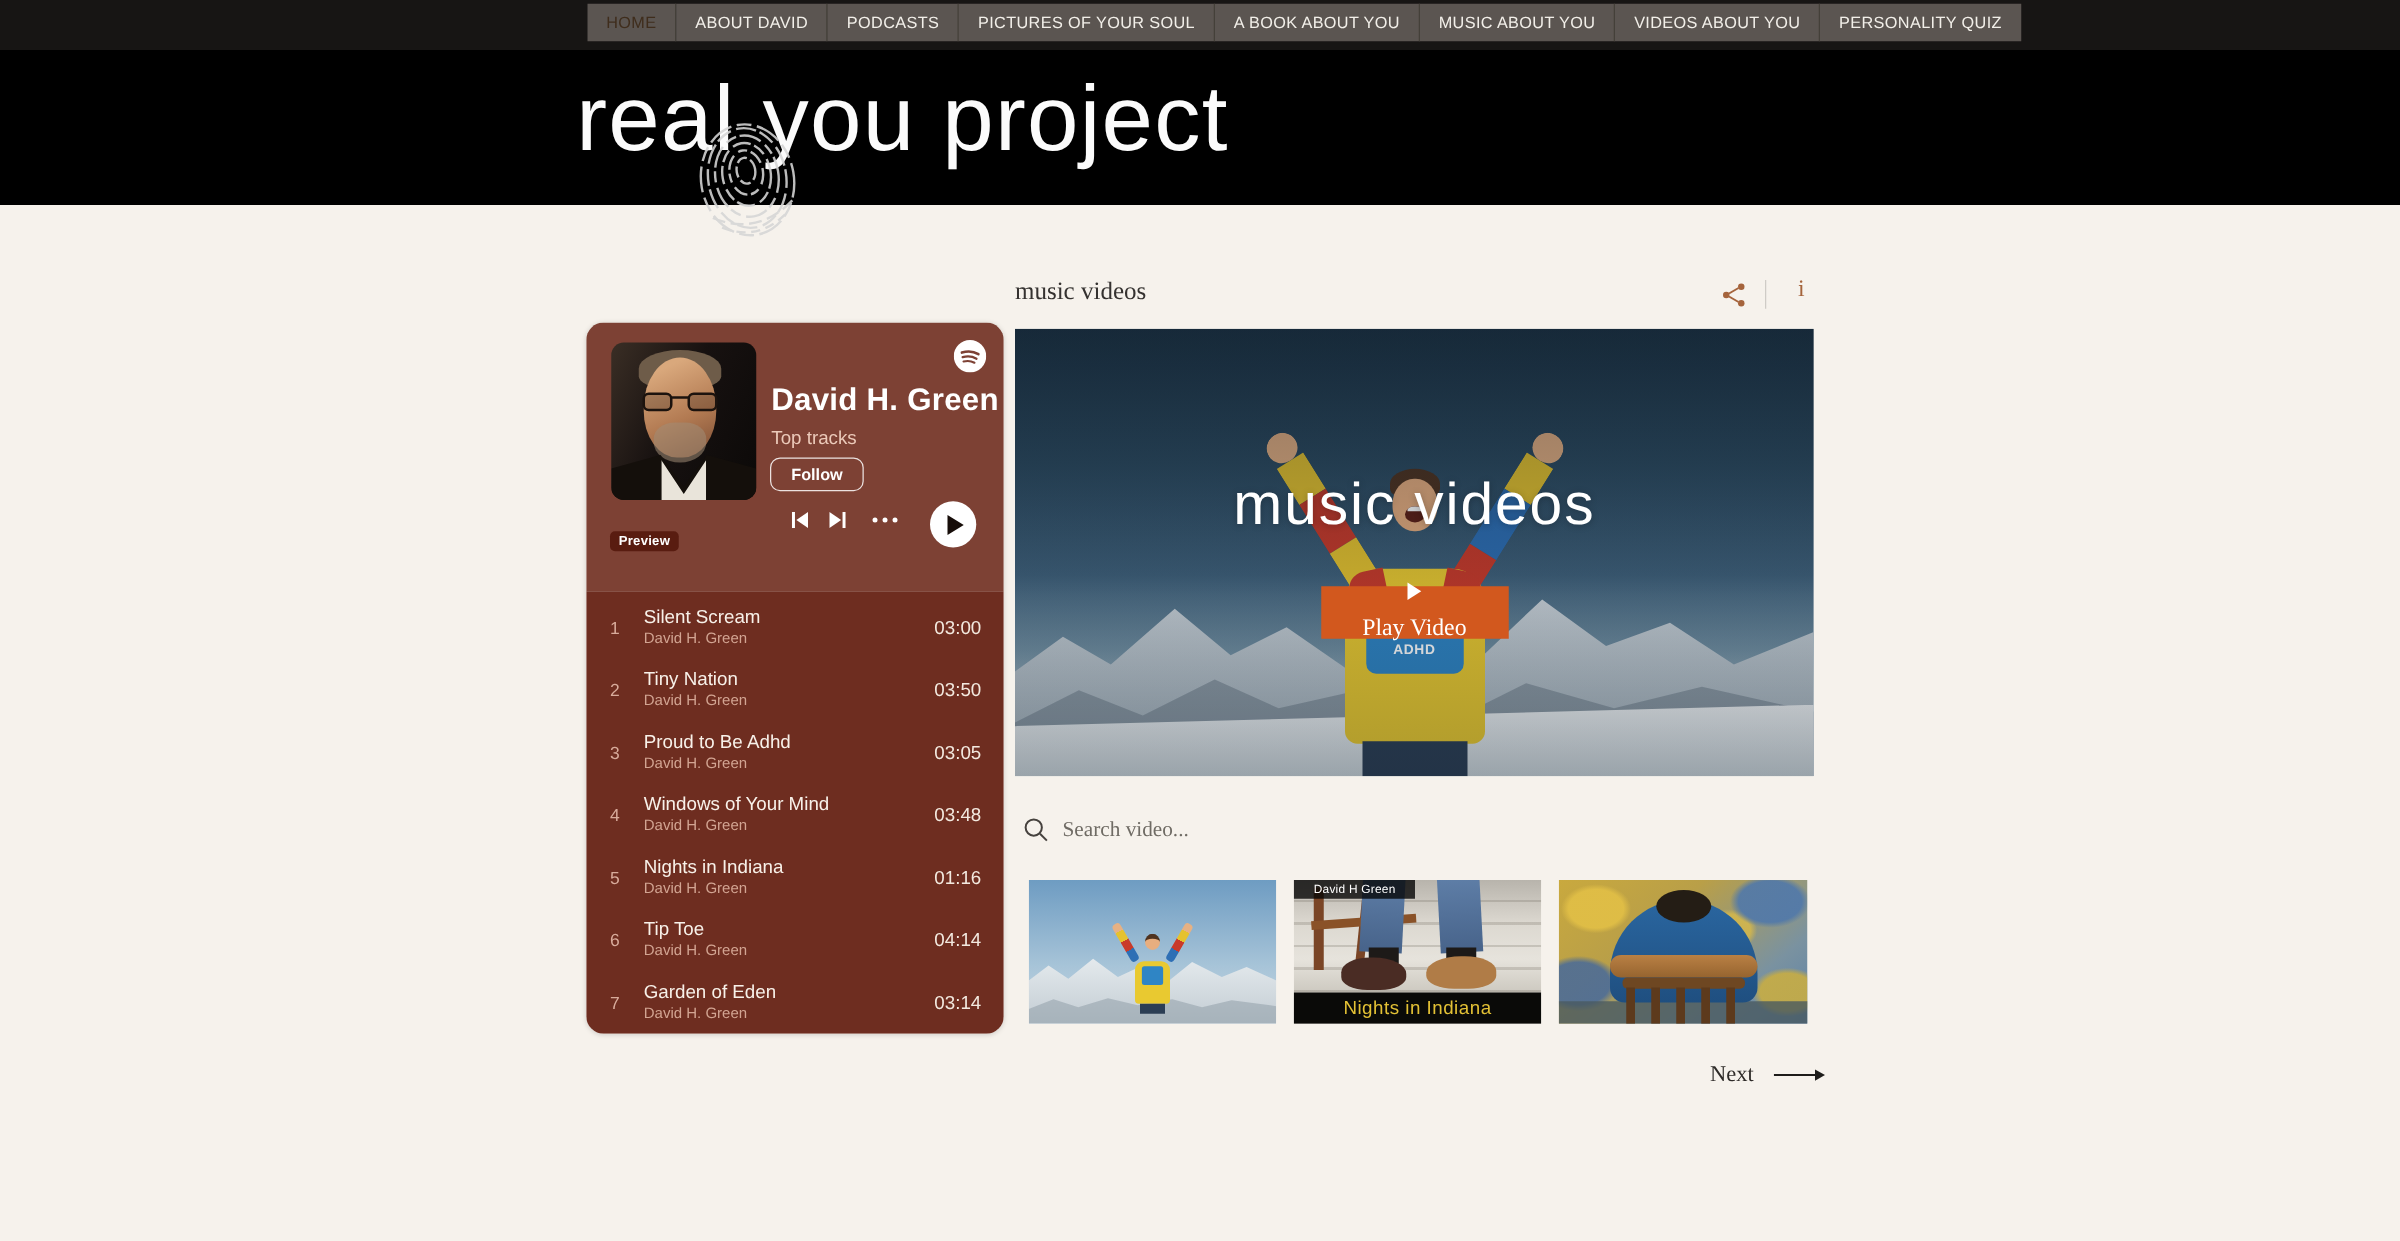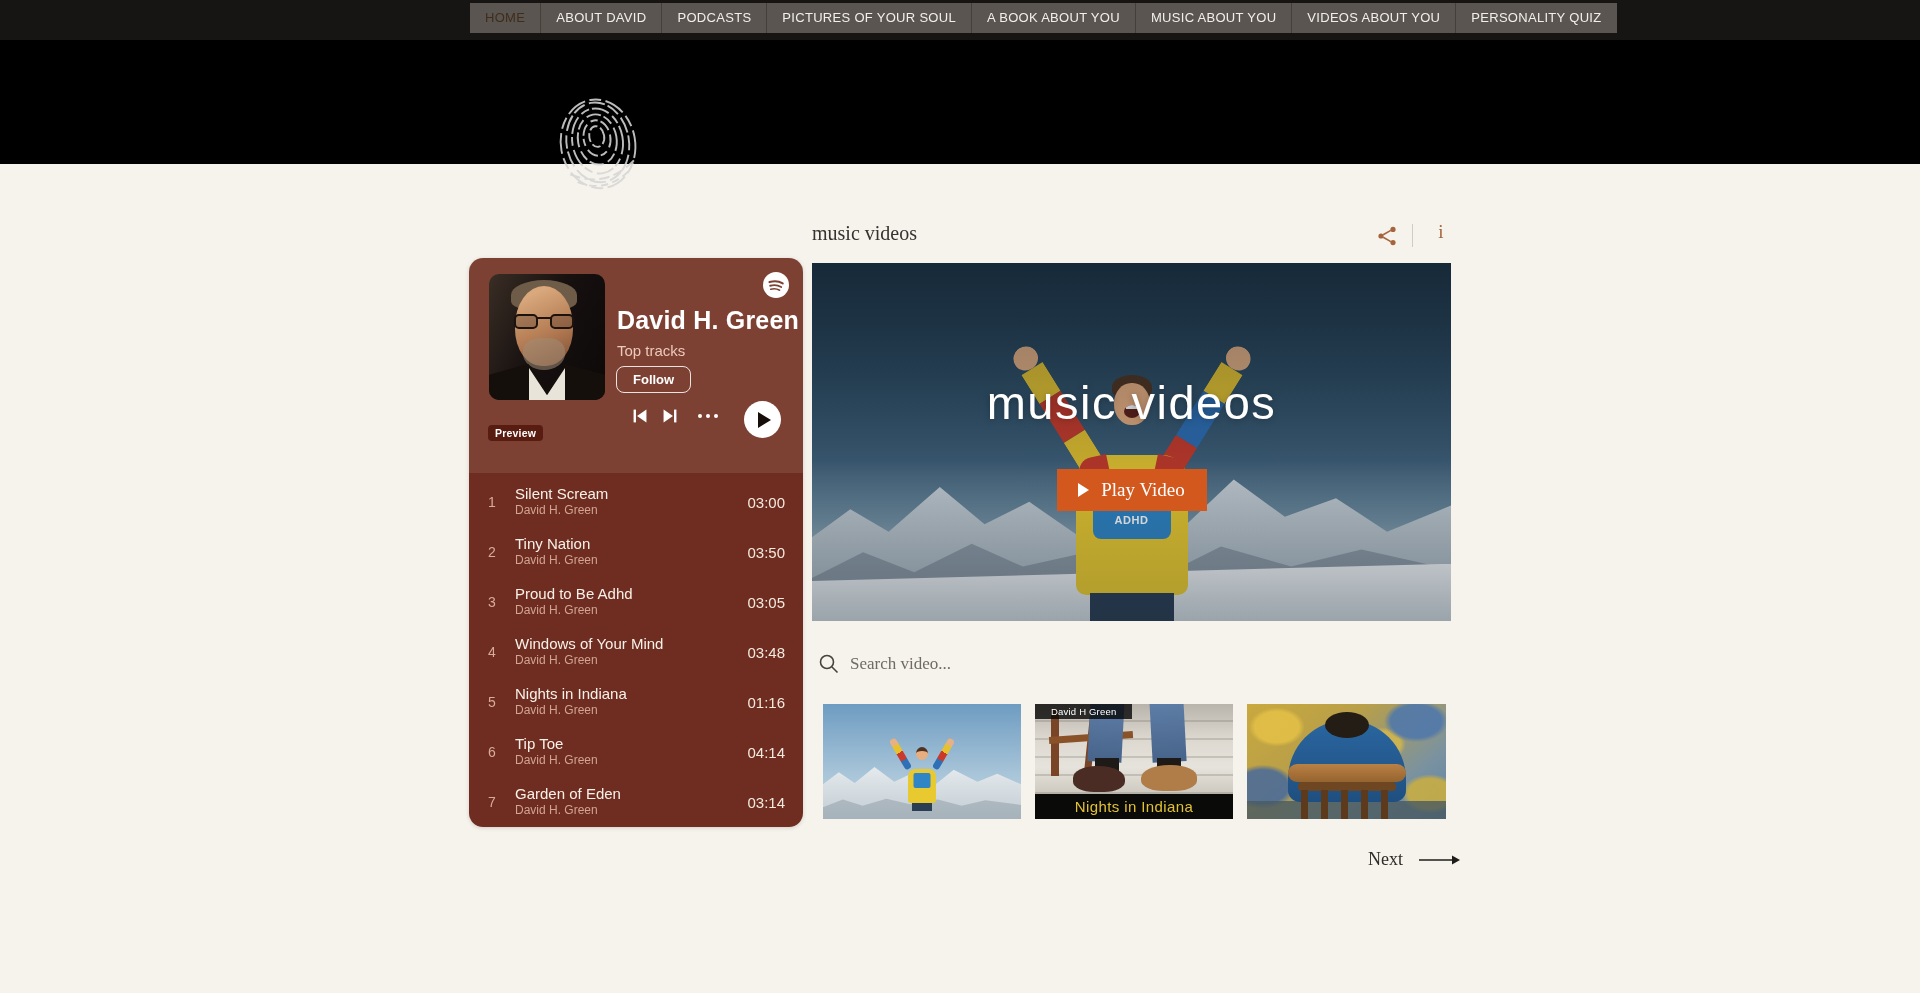--- a/index.html
+++ b/index.html
@@ -106,21 +106,21 @@
            background:#2f85c5; border-radius:8px; display:flex; flex-direction:column; align-items:center;
            justify-content:center; gap:1px; }
   .chest span { color:#fff; font-weight:bold; font-size:11px; letter-spacing:.5px; line-height:1.25; }
   .man-jeans { position:absolute; left:50%; bottom:0; transform:translateX(-50%); width:84px; height:28px; background:#2c3e54; }
   .hero-shade { position:absolute; inset:0;
                 background:linear-gradient(180deg,rgba(10,22,34,.40),rgba(10,22,34,.14) 60%,rgba(10,22,34,.26)); }
   .hero-title { position:absolute; left:0; top:112px; width:100%; text-align:center; color:#fff; font-size:47px;
                 font-weight:300; letter-spacing:1.5px; text-shadow:0 1px 6px rgba(0,0,0,.25); }
   .hero-btn { position:absolute; left:50%; top:206px; transform:translateX(-50%); width:150px; height:42px;
               background:#d2581e; border:none; color:#fff; display:flex; align-items:center; justify-content:center;
-              gap:12px; cursor:pointer; }
+              gap:12px; cursor:pointer;flex-direction:column; }
   .hero-btn i { display:block; width:0; height:0; border-left:11px solid #fff; border-top:7px solid transparent;
                 border-bottom:7px solid transparent; }
   .hero-btn span { font-family:"Liberation Serif", serif; font-size:19px; }
 
   
   .search-icon { position:absolute; left:817px; top:652px; width:24px; height:24px; }
   .search-input { position:absolute; left:850px; top:650px; width:560px; height:28px; border:none; background:transparent;
                   font-family:"Liberation Serif", serif; font-size:17px; color:#44413c; outline:none; }
   .search-input::placeholder { color:#6f6b64; opacity:1; }
 
@@ -204,20 +204,21 @@
     <div class="nav-item">PODCASTS</div>
     <div class="nav-item">PICTURES OF YOUR SOUL</div>
     <div class="nav-item">A BOOK ABOUT YOU</div>
     <div class="nav-item">MUSIC ABOUT YOU</div>
     <div class="nav-item">VIDEOS ABOUT YOU</div>
     <div class="nav-item">PERSONALITY QUIZ</div>
   </div>
 </div>
 
 <div class="site-header">
+  <div class="logo-text">real you project</div>
   <svg class="fingerprint" viewBox="0 0 60 70">
     <g fill="none" stroke="#d6d6d6" stroke-width="1.3">
       <ellipse cx="30" cy="34" rx="5" ry="7" stroke-dasharray="6 2"></ellipse>
       <ellipse cx="30" cy="35" rx="9" ry="12" stroke-dasharray="8 3 5 2"></ellipse>
       <ellipse cx="30" cy="36" rx="13" ry="17" stroke-dasharray="10 2 7 3"></ellipse>
       <ellipse cx="30" cy="37" rx="17" ry="22" stroke-dasharray="12 3 6 2"></ellipse>
       <ellipse cx="30" cy="38" rx="21" ry="27" stroke-dasharray="9 3 11 2"></ellipse>
       <ellipse cx="30" cy="39" rx="25" ry="30" stroke-dasharray="14 3 8 3"></ellipse>
       <path d="M8 56 Q30 70 52 54" stroke-dasharray="7 3"></path>
       <path d="M12 62 Q30 73 48 60" stroke-dasharray="5 3"></path>

